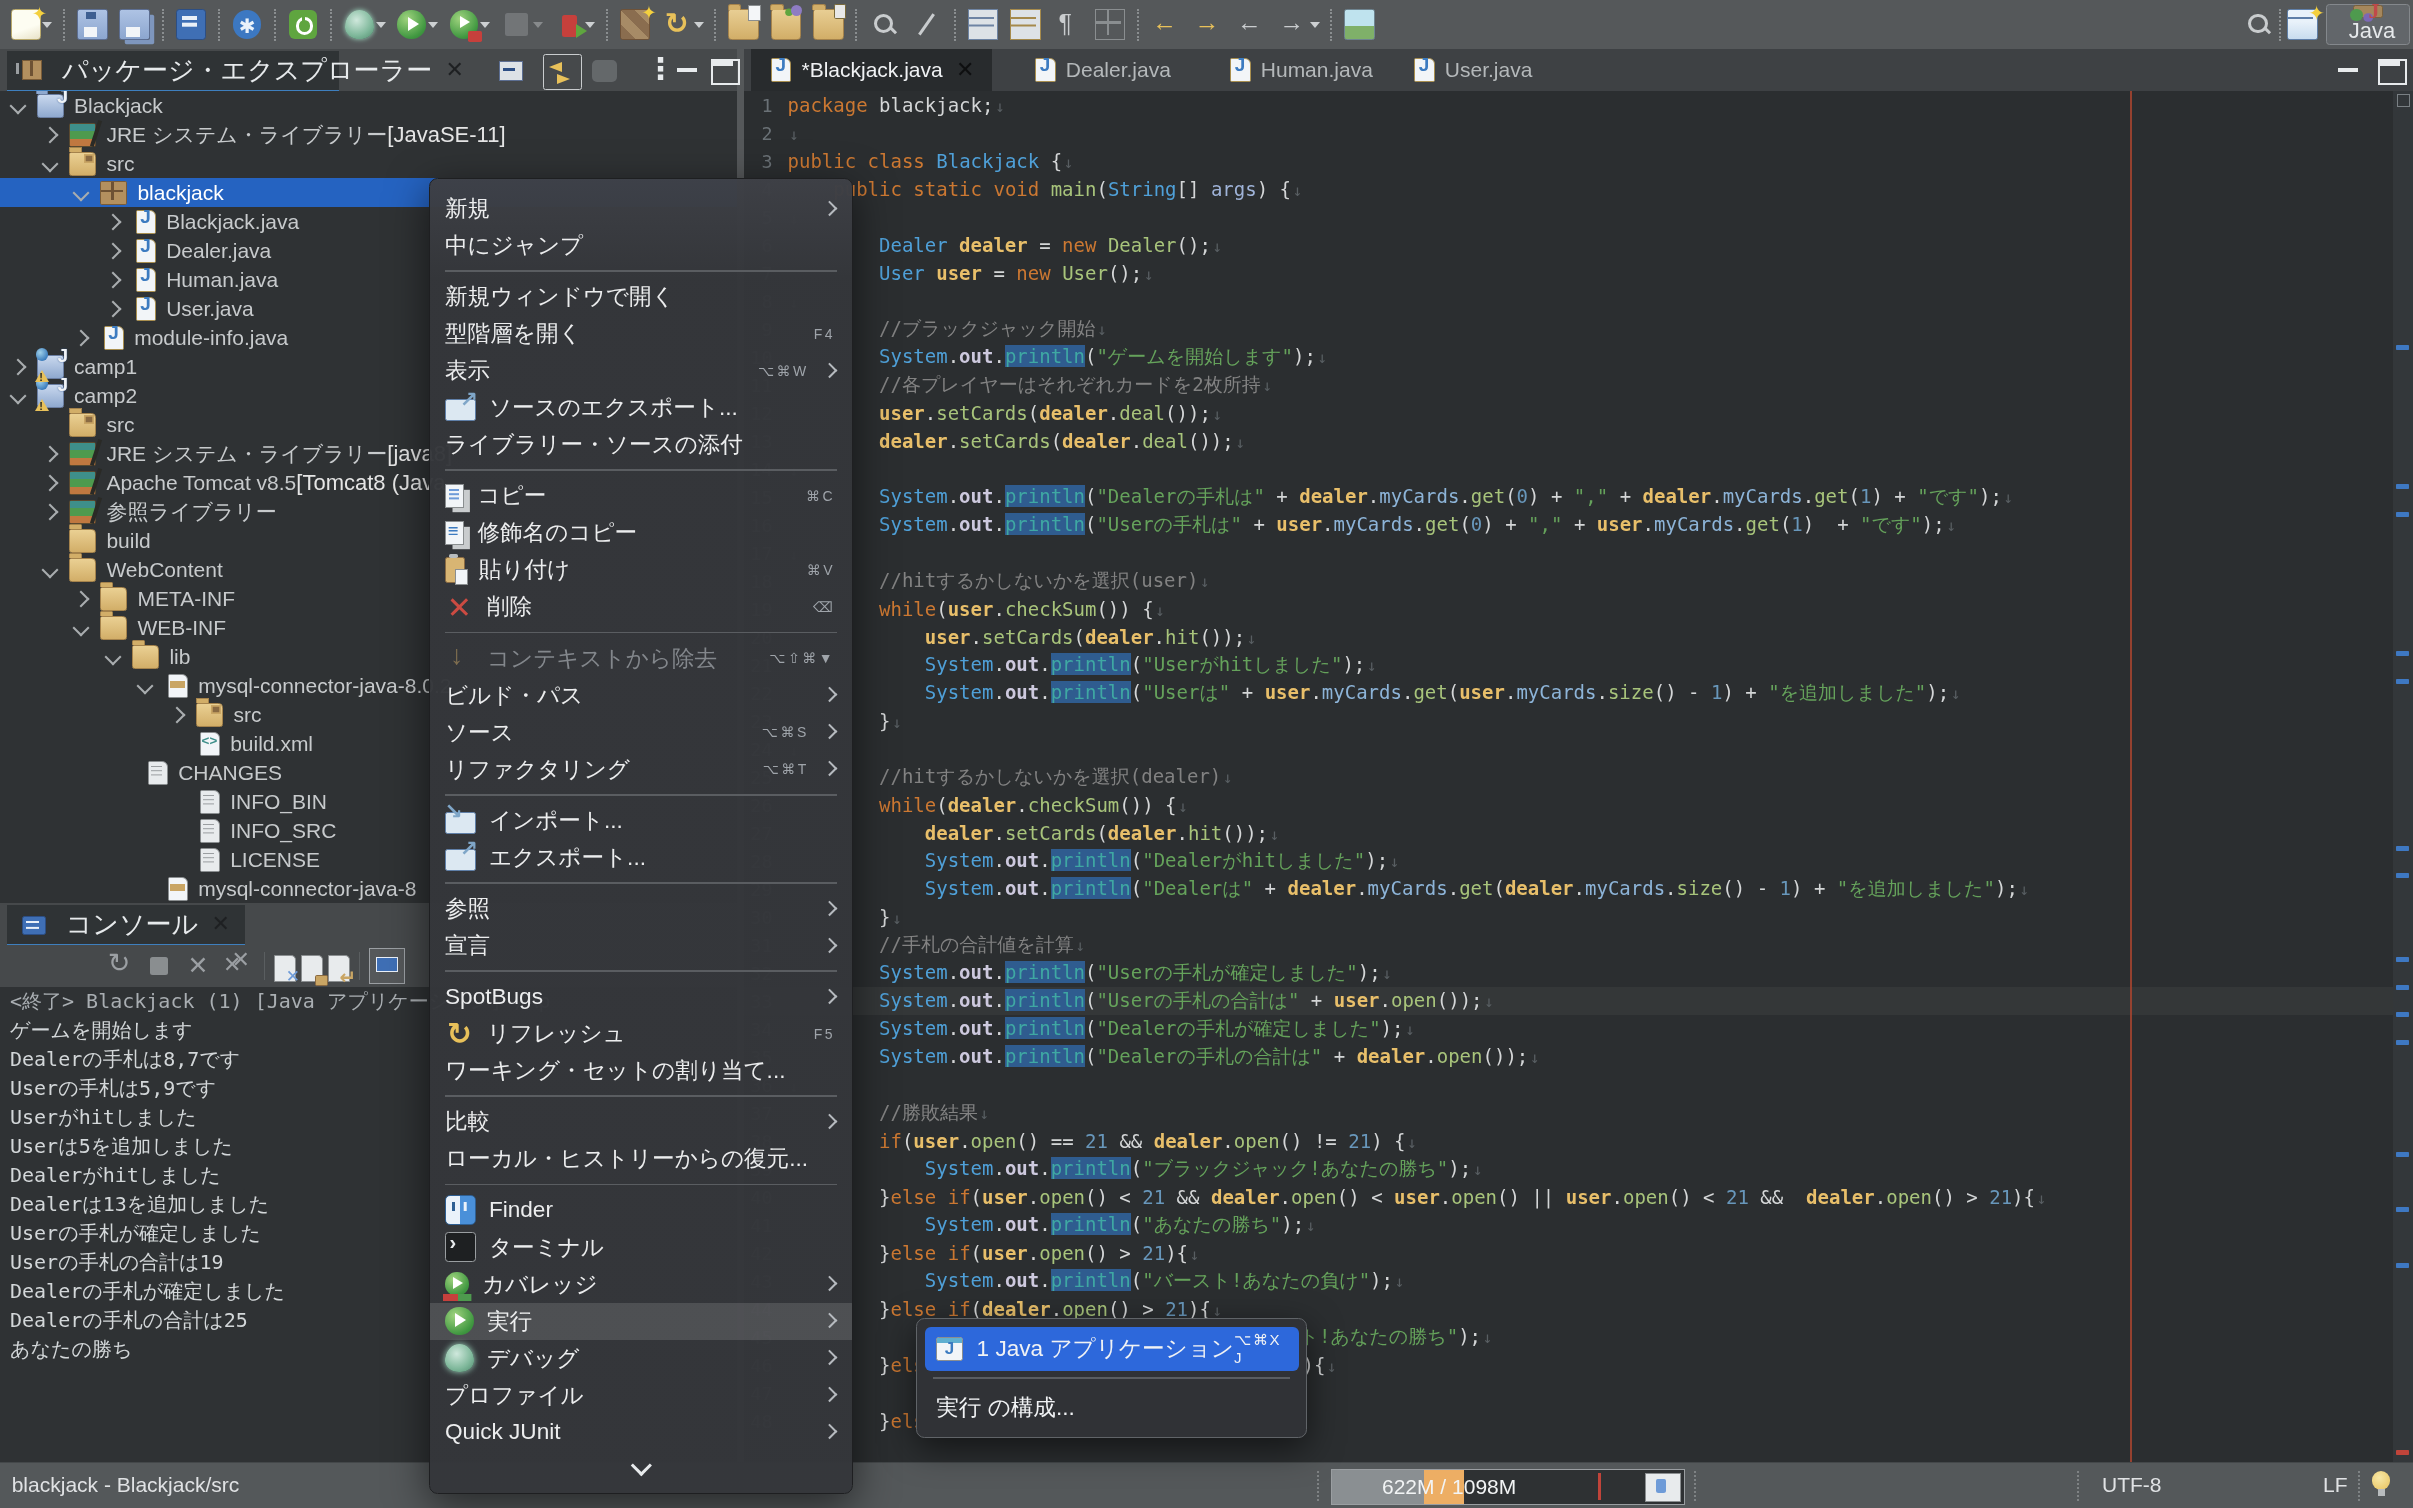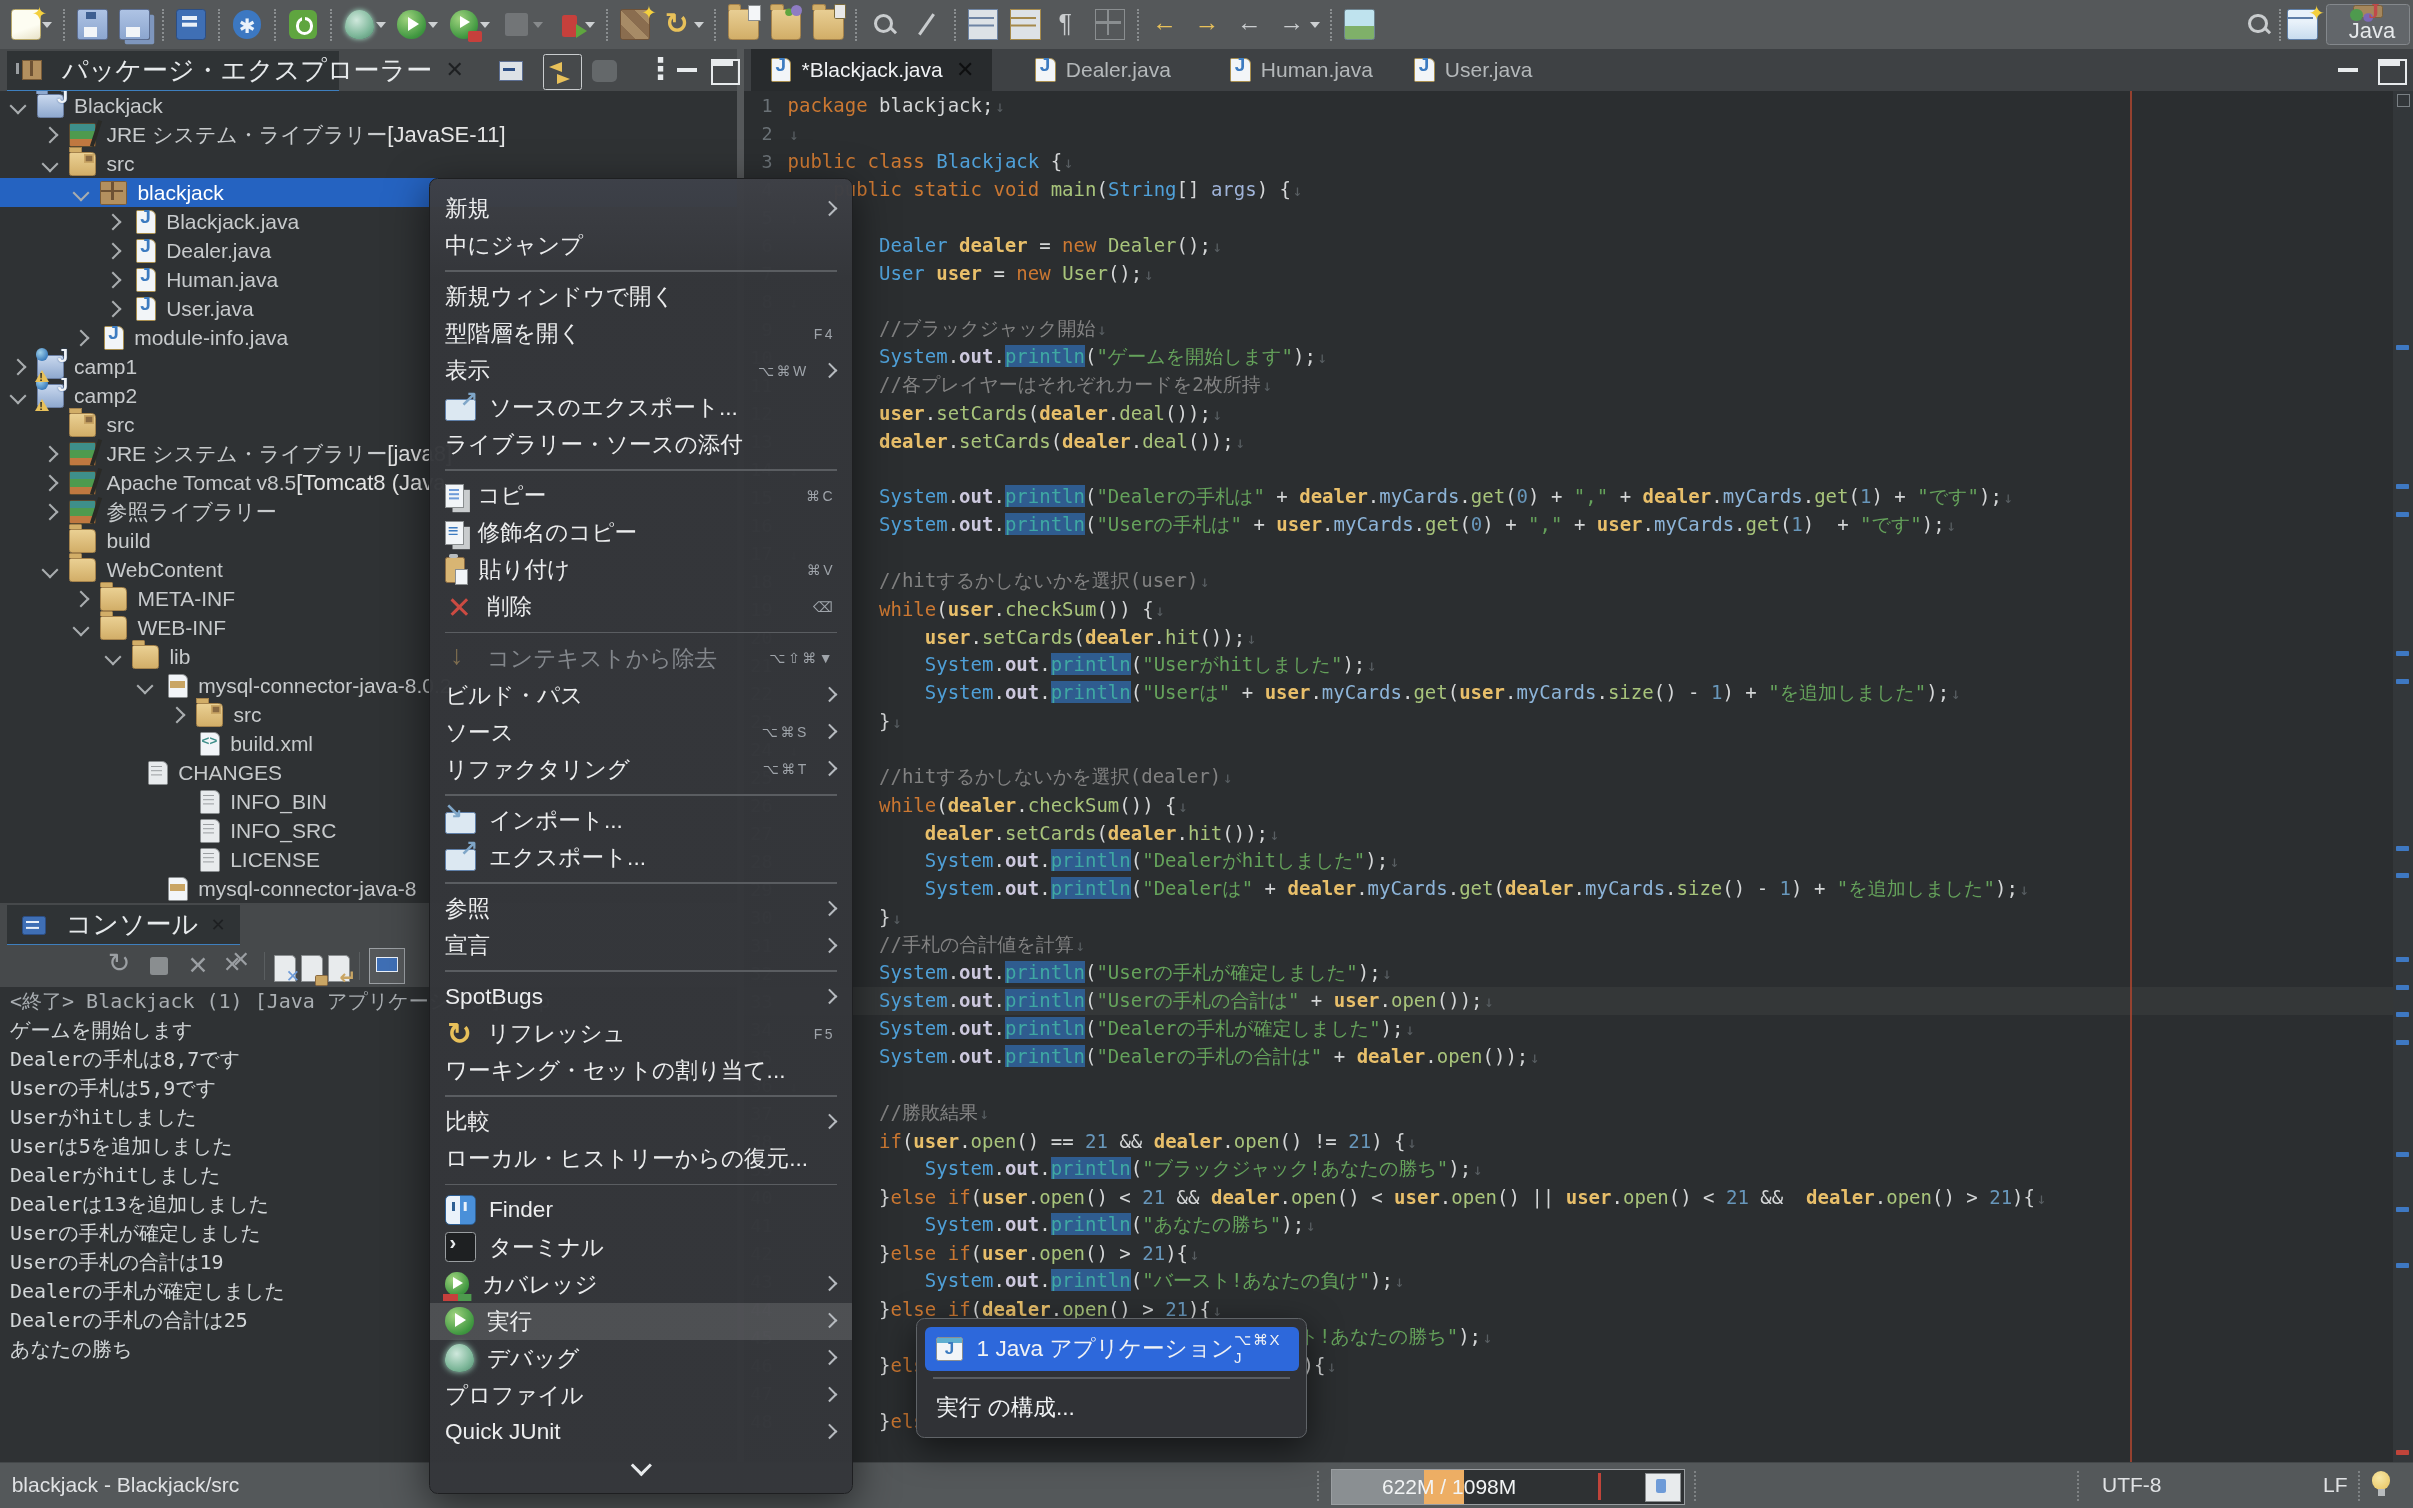--- a/index.html
+++ b/index.html
@@ -155,21 +155,21 @@
   .c{color:#828282;} .o{color:#D4D6D7;} .a{color:#9FB3D8;} .ou{color:#CDC9DE;font-weight:bold;}
   .occ{background:#2F5C8F;}
   .ws{color:#585E62;font-size:16px;margin-left:1.7px;}
   #marginline{position:absolute;left:1386px;top:0;width:1.7px;height:100%;background:#A8442F;opacity:.85;}
   #ruler{position:absolute;right:0;top:0;width:20px;height:100%;background:#33373A;}
   .rmark{position:absolute;left:3.4px;width:12.6px;height:5px;background:#3E78C2;border-radius:0.8px;}
   .rmark.red{background:#C0443A;}
   .rbox{position:absolute;left:4.2px;top:3.4px;width:11px;height:11px;border:1.7px solid #7A8084;}
   
   #console{position:absolute;left:0;top:903px;width:737px;height:559px;background:#2F3234;}
-  #console-striprow{position:absolute;left:0;top:0;width:100%;height:42px;background:#46494B;font-family:Liberation Mono, monospace;}
+  #console-striprow{position:absolute;left:0;top:0;width:100%;height:42px;background:#46494B;}
   #console-tools{position:absolute;left:0;top:42px;width:100%;height:42px;background:#46494B;display:flex;align-items:center;}
   #console-body{position:absolute;left:0;top:84px;width:100%;bottom:0;overflow:hidden;
     font-family:"DejaVu Sans Mono","Liberation Mono",monospace;}
   .conline{height:29px;display:flex;align-items:center;padding-left:10px;font-size:20px;color:#D3D7D9;white-space:nowrap;}
   .conline.title{color:#A9AEB2;}
   .ctool{position:relative;width:34px;height:34px;margin:0 2.5px;flex:0 0 auto;}
   .ct-sync::after{content:"↻";position:absolute;left:4.2px;top:-1.7px;font-size:27px;color:#9B9FA3;}
   .ct-stop::after{content:"";position:absolute;left:7.5px;top:7.5px;width:18.4px;height:18.4px;background:#8A8E90;border-radius:2.5px;}
   .ct-x::after{content:"✕";position:absolute;left:5.9px;top:1.7px;font-size:25px;font-weight:bold;color:#9B9FA3;}
   .ct-xx::after{content:"✕";position:absolute;left:2.5px;top:3.4px;font-size:22px;font-weight:bold;color:#9B9FA3;text-shadow:8.4px -5px 0 #9B9FA3;}

